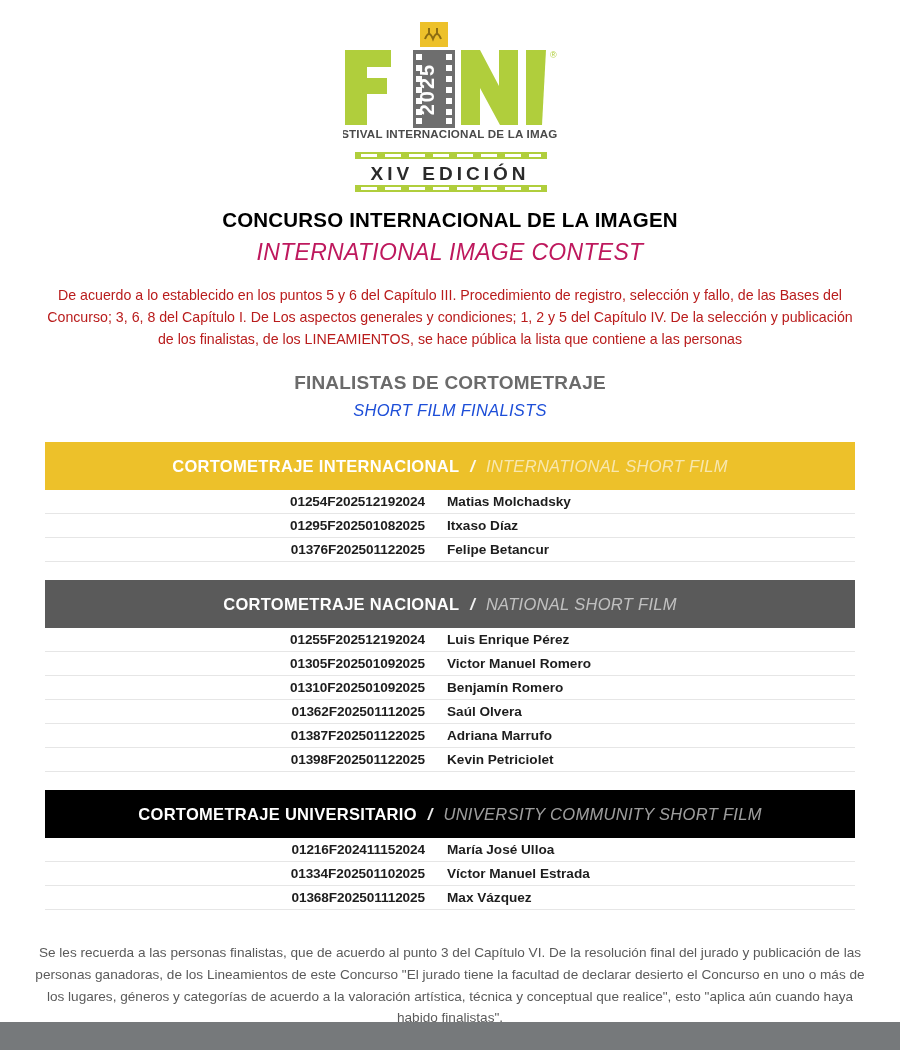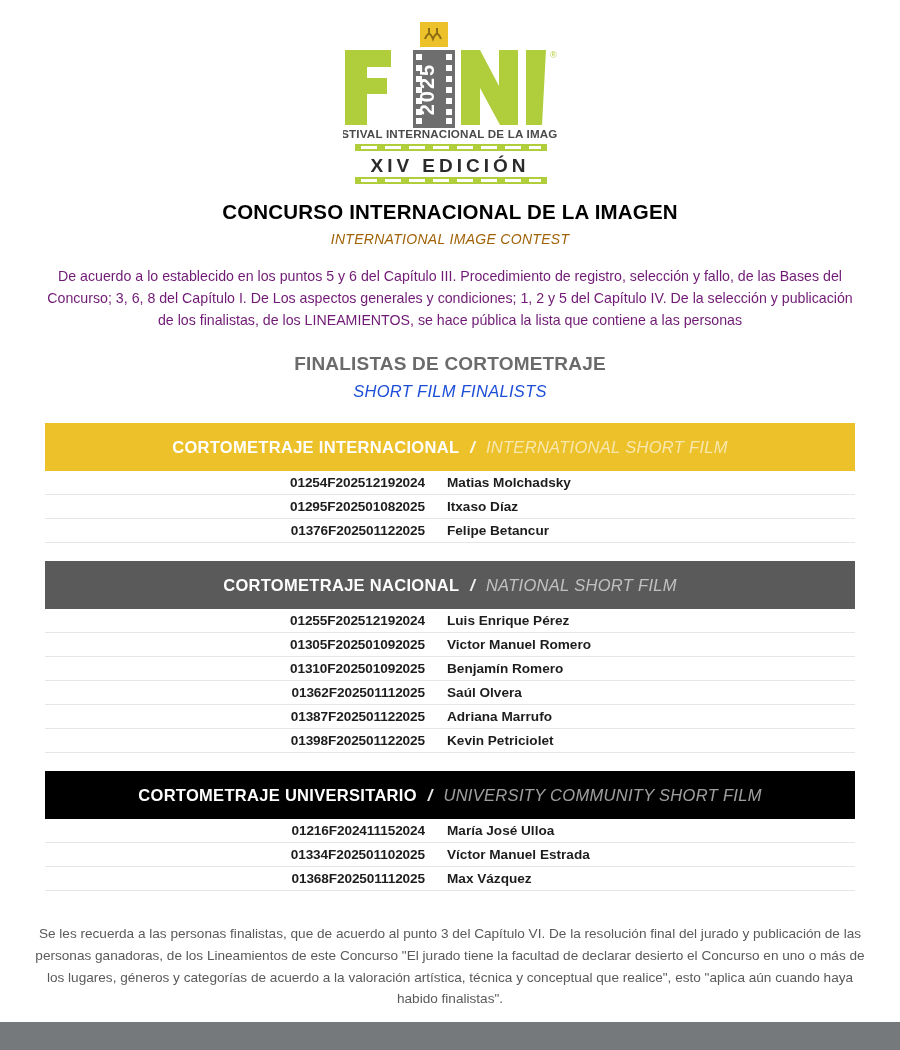--- a/index.html
+++ b/index.html
@@ -40,35 +40,35 @@
   
   .title-es {
     font-size: 20.5px;
     font-weight: bold;
     color: #000000;
     letter-spacing: 0.2px;
     text-align: center;
     margin-top: 14px;
   }
   .title-en {
-    font-size: 14px;
+    font-size: 23px;
     font-style: italic;
-    color: #a16207;
+    color: #be185d;
     text-align: center;
     margin-top: 7px;
     letter-spacing: 0.3px;
   }
 
   .intro {
     width: 810px;
     margin: 18px auto 0 auto;
     text-align: center;
     font-size: 14.2px;
     line-height: 1.55;
-    color: #701a75;
+    color: #b91c1c;
   }
 
   .section-title-es {
     font-size: 19px;
     font-weight: bold;
     color: #6b6b6b;
     text-align: center;
     margin-top: 22px;
     letter-spacing: 0.2px;
   }
@@ -199,21 +199,21 @@
 
         <path d="M118 28 L137 28 L156 64 L156 28 L175 28 L175 103 L157 103 L137 66 L137 103 L118 103 Z" fill="#B0CE3C"></path>
 
         <path d="M183 28 L203 28 L199 103 L183 103 Z" fill="#B0CE3C"></path>
         <text x="207" y="36" font-family="'Liberation Sans', sans-serif" font-size="9" fill="#B0CE3C">®</text>
 
         <text x="107" y="116" text-anchor="middle" font-family="'Liberation Sans', sans-serif" font-size="11.6" font-weight="bold" fill="#4a4a4a" letter-spacing="0.2">FESTIVAL INTERNACIONAL DE LA IMAGEN</text>
       </svg>
     </div>
 
-    <div class="logo-mark" style="width:215px;height:42px;margin-top:2px;">
+    <div class="logo-mark" style="width:215px;height:42px;margin-top:10px;">
       <svg width="215" height="42" viewBox="0 0 215 42" xmlns="http://www.w3.org/2000/svg">
         <g>
           <rect x="12" y="0" width="192" height="7" fill="#B0CE3C"></rect>
           <g fill="#ffffff">
             <rect x="18" y="2" width="16" height="3"></rect>
               <rect x="42" y="2" width="16" height="3"></rect>
             <rect x="66" y="2" width="16" height="3"></rect>
               <rect x="90" y="2" width="16" height="3"></rect>
             <rect x="114" y="2" width="16" height="3"></rect>
               <rect x="138" y="2" width="16" height="3"></rect>

